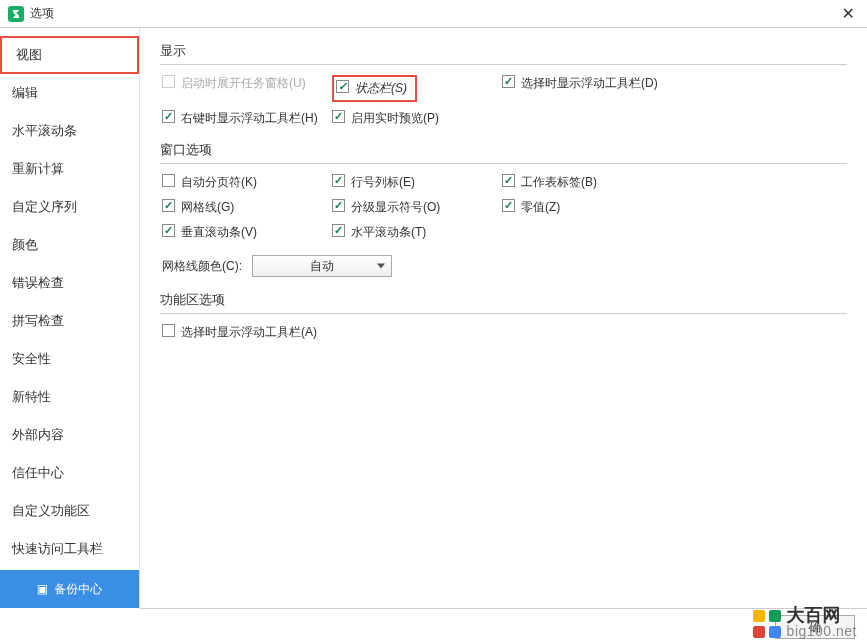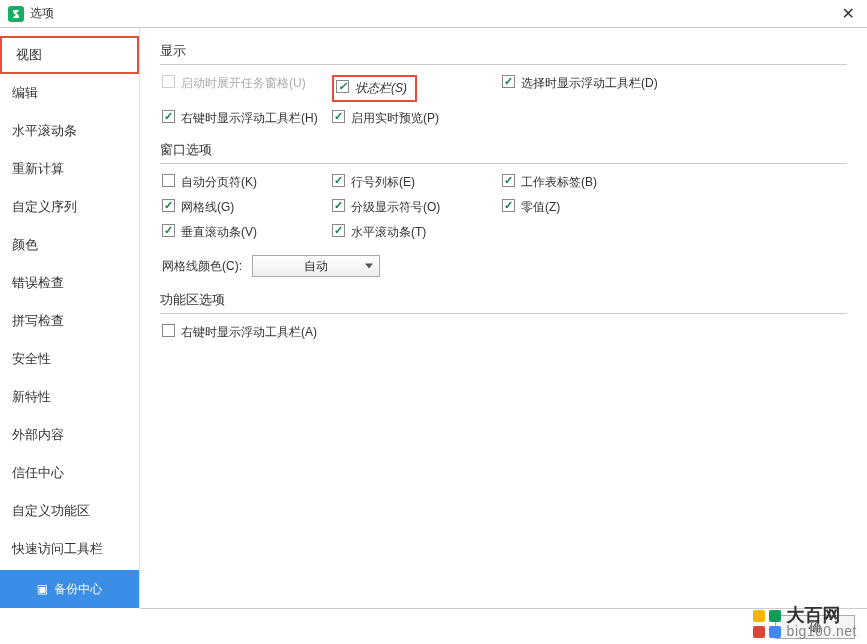--- a/index.html
+++ b/index.html
@@ -20,21 +20,21 @@
 .section-title { font-size: 13px; color: #333; border-bottom: 1px solid #ccc; padding-bottom: 4px; margin-bottom: 10px; margin-top: 6px; }
 .section-title.first { margin-top: 0; }
 .grid { display: grid; grid-template-columns: 170px 170px 170px; gap: 8px 0; margin-bottom: 14px; padding-left: 2px; }
 .chk { display: flex; align-items: flex-start; gap: 6px; font-size: 12px; }
 .chk .box { width: 13px; height: 13px; border: 1px solid #888; display: flex; align-items: center; justify-content: center; cursor: pointer; background: #fff; flex-shrink: 0; }
 .chk.disabled .box { border-color: #ccc; }
 .chk.disabled { color: #aaa; }
 .chk .box.checked::after { content: "✓"; color: #1a7f4a; font-size: 11px; line-height: 1; font-weight: bold; }
 .highlight-box { border: 2px solid #e74c3c; padding: 3px 8px 3px 2px; display: inline-flex; font-style: italic; }
 .colorrow { display: flex; align-items: center; gap: 10px; padding-left: 2px; margin-bottom: 14px; }
-.dropdown { width: 128px; height: 22px; border: 1px solid #aaa; background: linear-gradient(#fff,#eee); display: flex; align-items: center; justify-content: center; position: relative; cursor: pointer; }
+.dropdown { width: 140px; height: 22px; border: 1px solid #aaa; background: linear-gradient(#fff,#eee); display: flex; align-items: center; justify-content: center; position: relative; cursor: pointer; }
 .dropdown .arrow { position: absolute; right: 6px; top: 50%; transform: translateY(-50%); border-left: 4px solid transparent; border-right: 4px solid transparent; border-top: 5px solid #555; }
 .footer { position: absolute; bottom: 0; right: 0; left: 140px; height: 36px; border-top: 1px solid #ccc; display: flex; justify-content: flex-end; align-items: center; padding-right: 12px; }
 .footer-btn { width: 80px; height: 24px; border: 1px solid #aaa; background: #f5f5f5; cursor: pointer; text-align: center; line-height: 22px; overflow: hidden; }
 .watermark { position: absolute; right: 10px; bottom: 6px; display: flex; align-items: flex-end; gap: 6px; }
 .watermark .wlogo { width: 28px; height: 28px; position: relative; }
 .watermark .wlogo span { position: absolute; width: 12px; height: 12px; border-radius: 2px; }
 .watermark .txt { display: flex; flex-direction: column; line-height: 1; }
 .watermark .big { font-size: 18px; font-weight: bold; color: #333; }
 .watermark .small { font-size: 14px; color: #888; letter-spacing: 0.5px; }
 </style>
@@ -168,21 +168,21 @@
         <span>自动</span>
         <span class="arrow"></span>
       </div>
     </div>
 
     <div class="section-title">功能区选项</div>
     <div class="grid" id="ribbon-grid" style="grid-template-columns: 1fr;">
         <div>
           <label class="chk">
             <span class="box"></span>
-            <span>右键时显示浮动工具栏(A)</span>
+            <span>选择时显示浮动工具栏(A)</span>
           </label>
         </div>
       </div>
   </div>
 </div>
 
 <div class="footer">
   <div class="footer-btn">确</div>
 </div>
 

